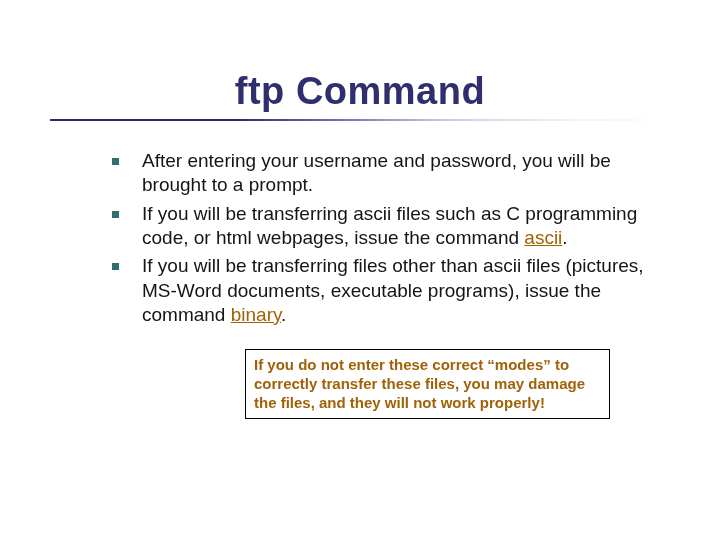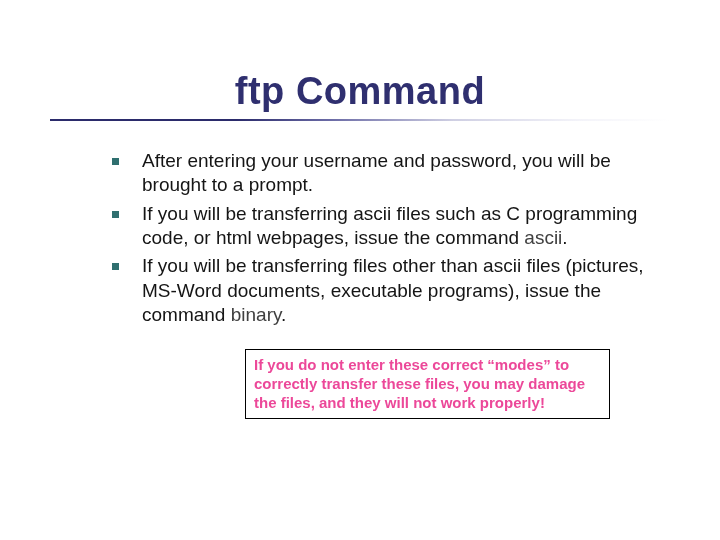--- a/index.html
+++ b/index.html
@@ -52,33 +52,34 @@
   }
   .bullets li .bullet-marker {
     position: absolute;
     left: -30px;
     top: 9px;
     width: 7px;
     height: 7px;
     background: #2f6f6f;
   }
   .keyword {
-    color: #404040;
+    color: #a16207;
+    text-decoration: underline;
   }
   .note-box {
     border: 1px solid #000000;
     width: 365px;
     margin-left: 205px;
     margin-top: 22px;
     padding: 6px 8px 6px 8px;
     font-size: 15px;
     line-height: 1.25;
     font-family: Verdana, Geneva, sans-serif;
     font-weight: 700;
-    color: #ec4899;
+    color: #a16207;
   }
 </style>
 </head>
 <body>
 
 <div class="slide">
 
   <h1 class="title">ftp Command</h1>
   <div class="title-underline"></div>
 

